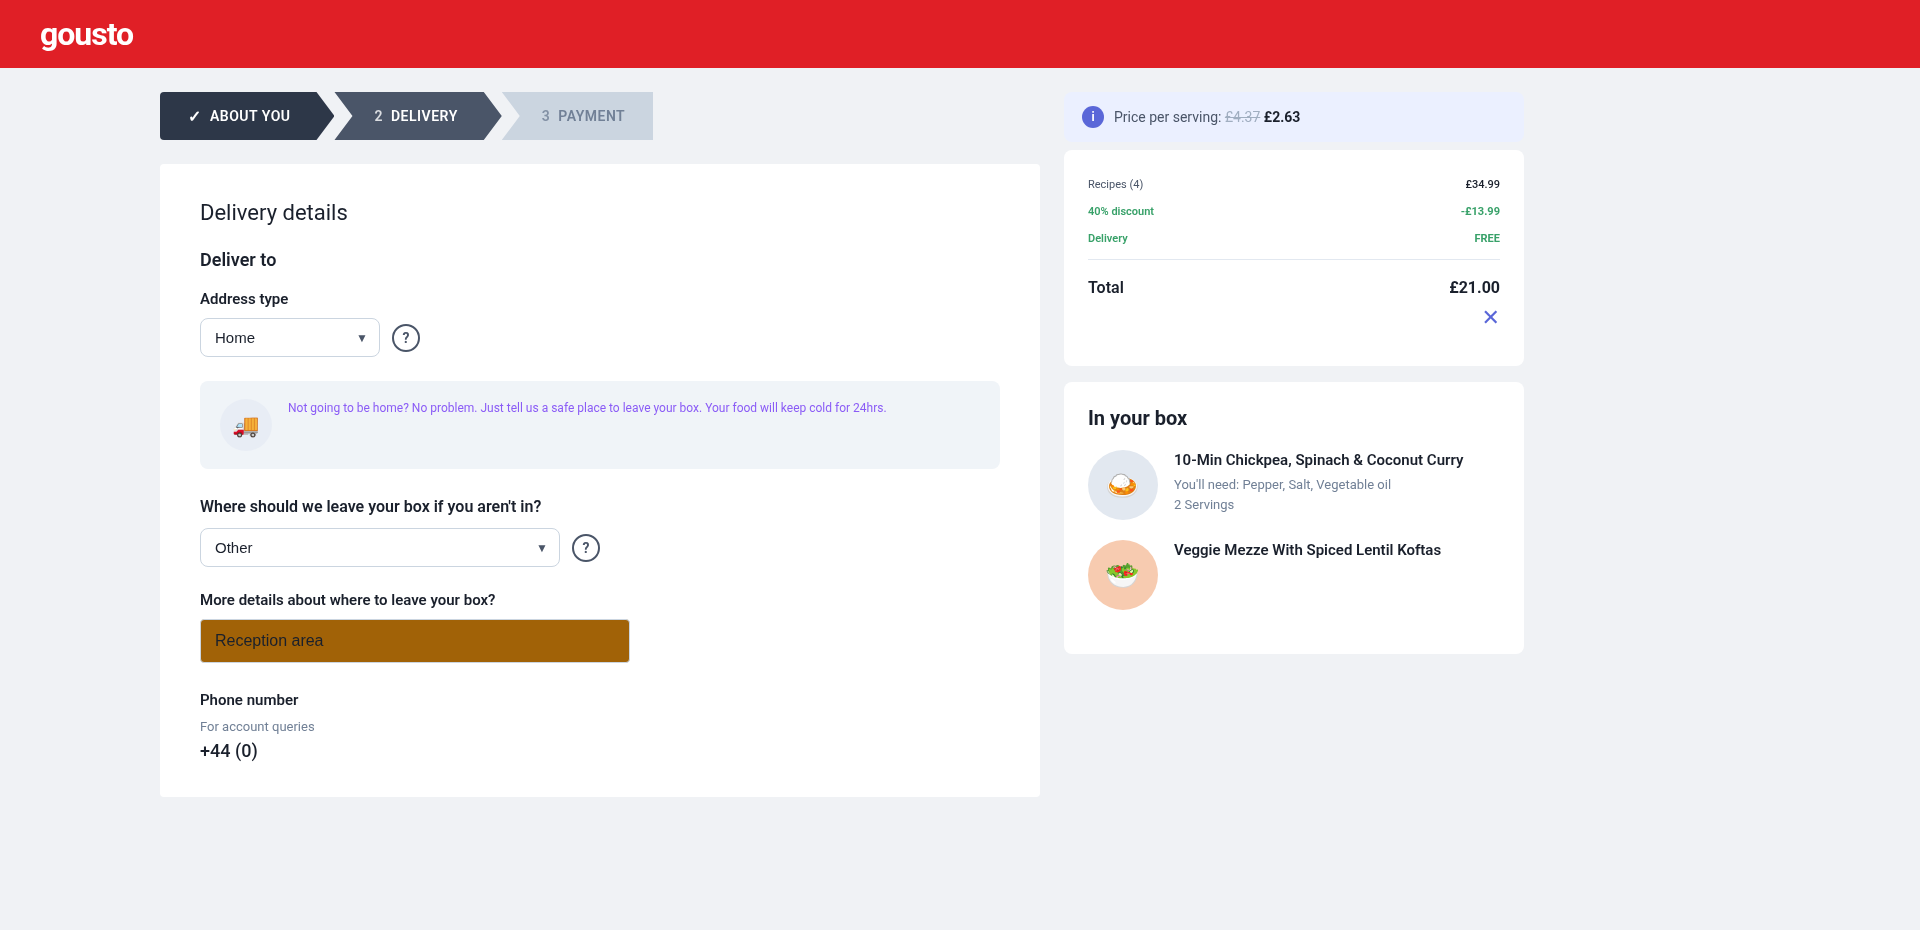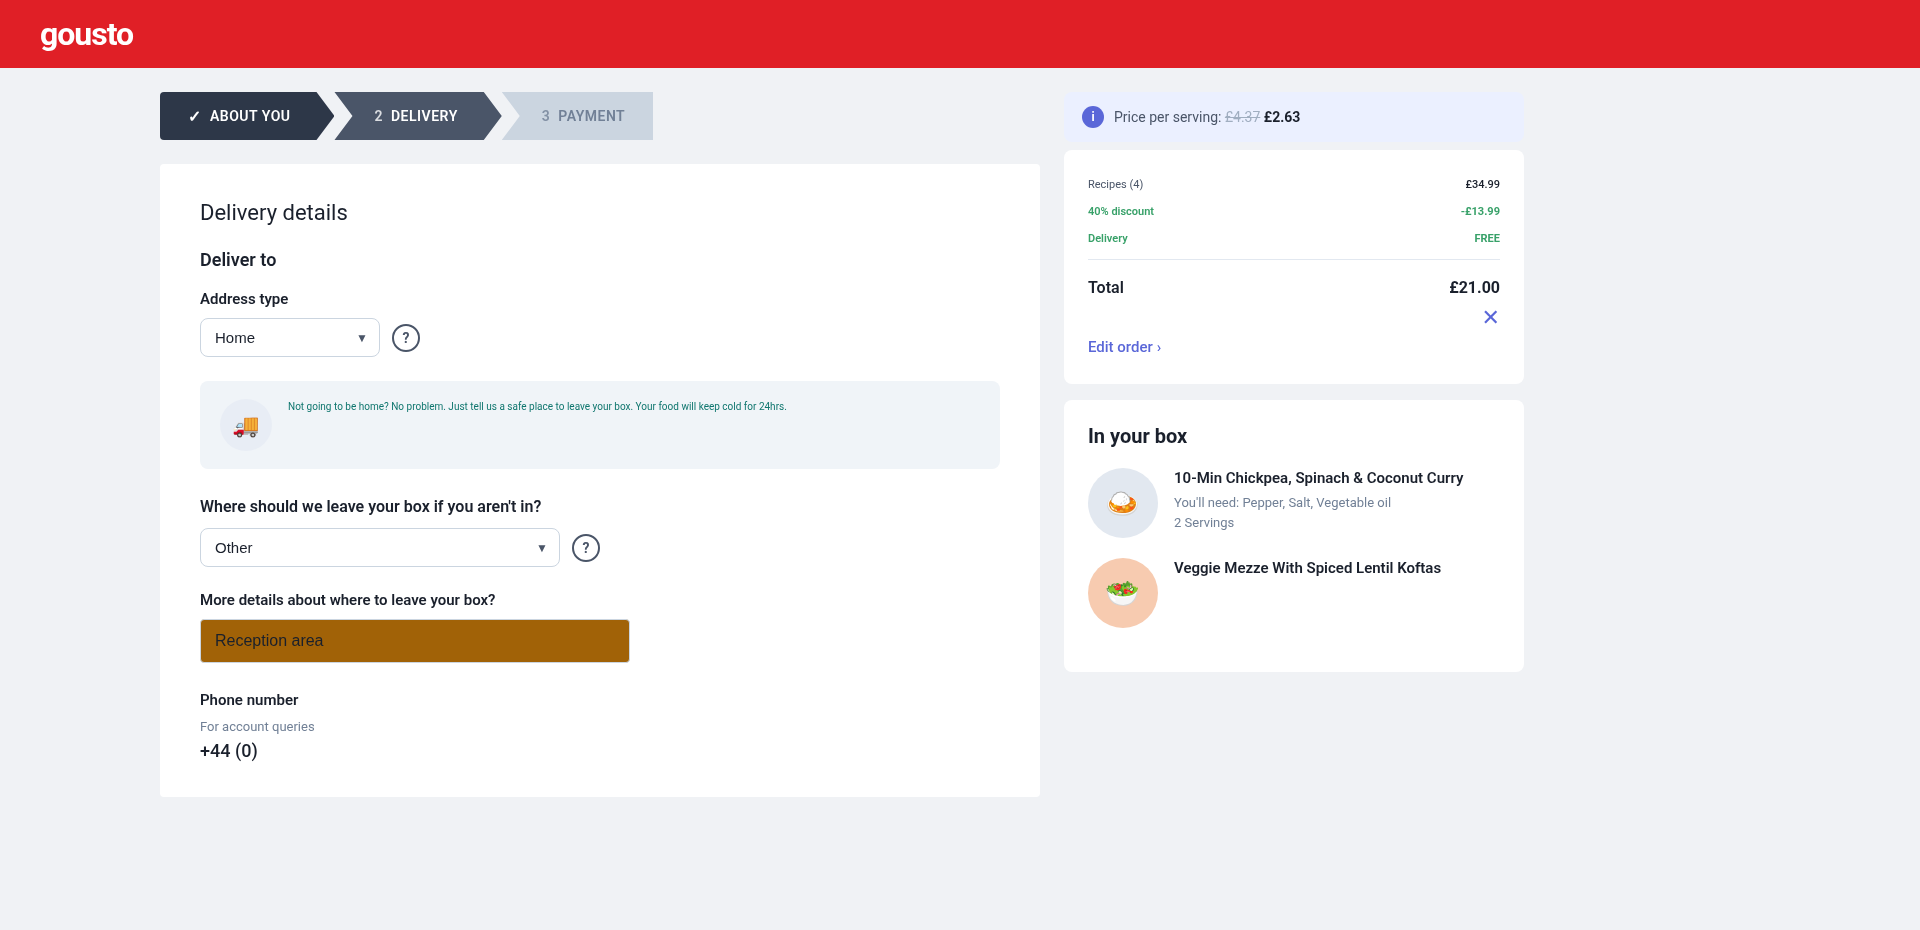--- a/index.html
+++ b/index.html
@@ -184,22 +184,22 @@
       height: 52px;
       background: #e8edf5;
       border-radius: 50%;
       display: flex;
       align-items: center;
       justify-content: center;
       flex-shrink: 0;
       font-size: 22px;
     }
     .info-text {
-      font-size: 10px;
-      color: #0f766e;
+      font-size: 12px;
+      color: #8b5cf6;
       line-height: 1.6;
     }
 
     
     .question-label {
       font-size: 16px;
       font-weight: 600;
       color: #1a202c;
       margin-bottom: 12px;
     }
@@ -516,24 +516,20 @@
 
       <div class="total-row">
         <span class="total-label">Total</span>
         <span class="total-value">£21.00</span>
       </div>
 
       <div class="close-btn">
         <span class="close-x">✕</span>
       </div>
 
-      <a class="edit-order-link" href="#">
-        <span>Edit order</span>
-        <span>›</span>
-      </a>
     </div>
 
     <div class="in-your-box">
       <div class="box-title">In your box</div>
 
       <div class="recipe-item">
         <div class="recipe-img">
           <span>🍛</span>
         </div>
         <div class="recipe-info">

